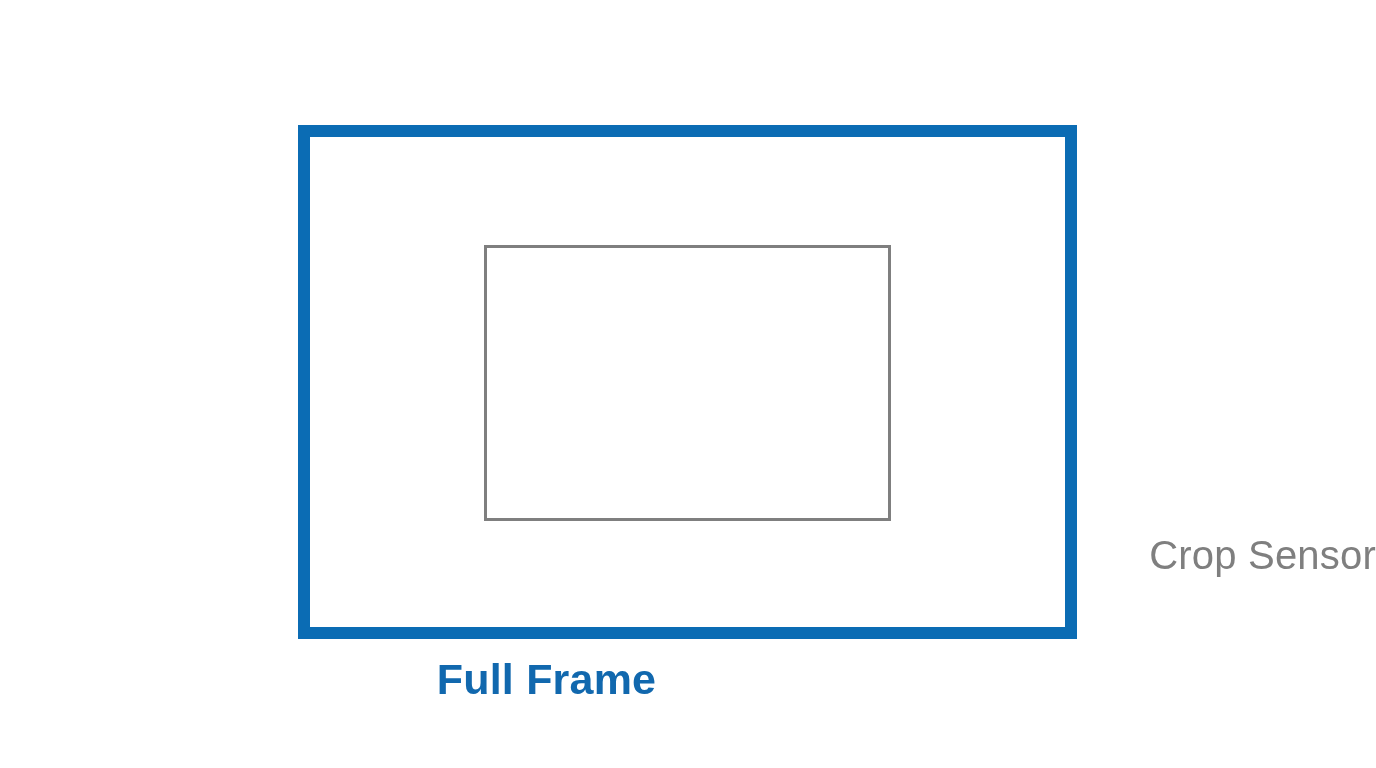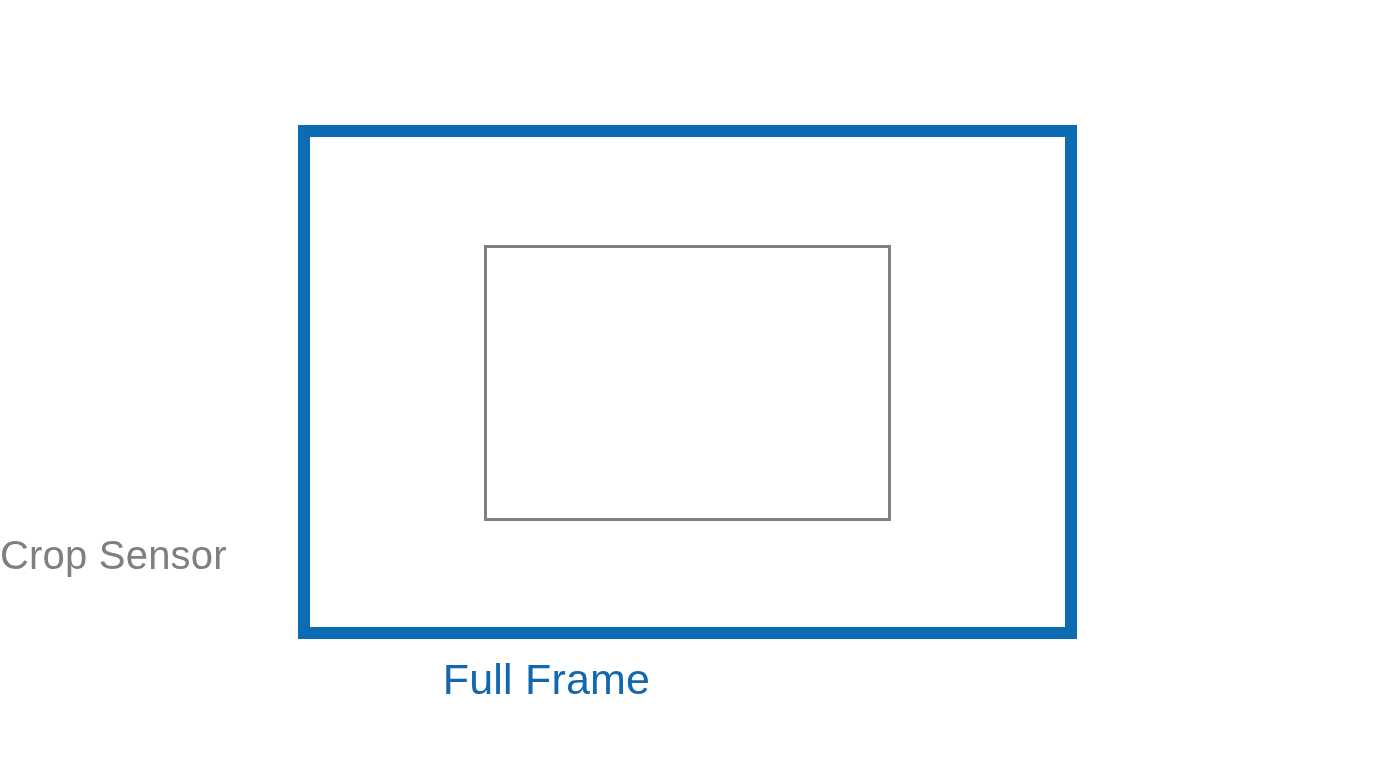--- a/index.html
+++ b/index.html
@@ -46,39 +46,39 @@
     border: 3px solid #7F7F7F;
     background: #ffffff;
   }
 
   
   #crop-sensor-label {
     position: absolute;
     left: 0;
     top: 530px;
     width: 1376px;
-    text-align: left;
+    text-align: right;
     
     font-size: 40px;
     line-height: 50px;
     font-weight: 400;
     color: #7F7F7F;
     letter-spacing: 0.2px;
     white-space: nowrap;
   }
 
   #full-frame-label {
     position: absolute;
     left: 0;
     top: 652px;
     width: 1093px;
     text-align: center;
     font-size: 43px;
     line-height: 54px;
-    font-weight: 400;
+    font-weight: 700;
     color: #1168AE;
     letter-spacing: 0.2px;
     white-space: nowrap;
   }
 </style>
 </head>
 <body>
 
 <div id="canvas" style="background: rgb(255, 255, 255);">
 

